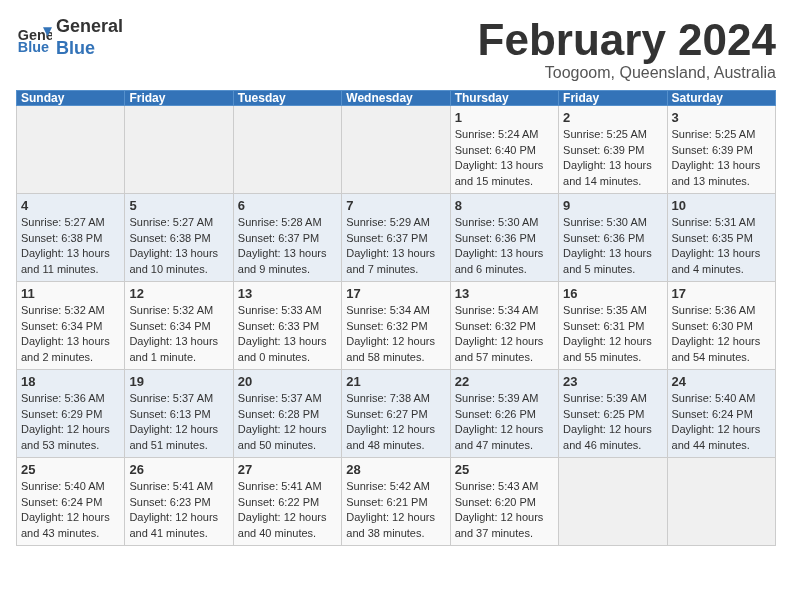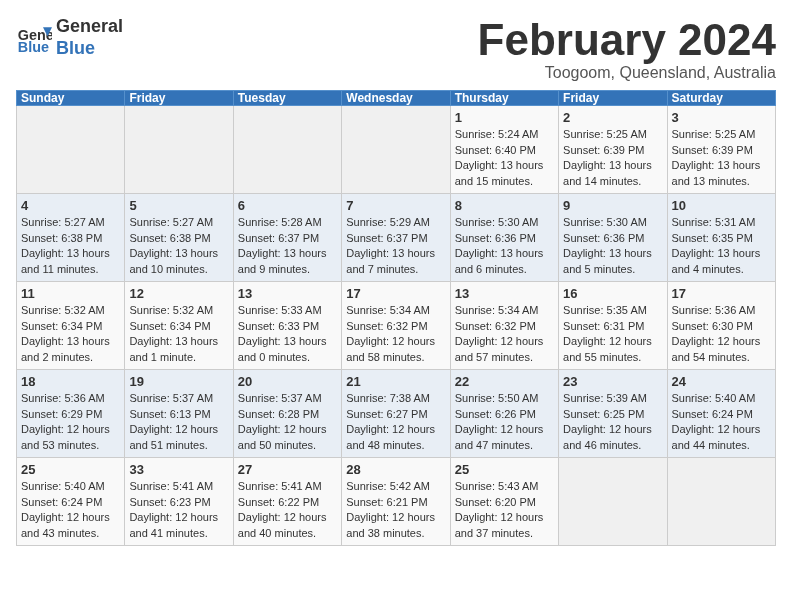--- a/index.html
+++ b/index.html
@@ -277,21 +277,21 @@
         </td>
         <td>
           <span class="day-number">21</span>
           <div class="day-info">Sunrise: 7:38 AM
 Sunset: 6:27 PM
 Daylight: 12 hours
 and 48 minutes.</div>
         </td>
         <td>
           <span class="day-number">22</span>
-          <div class="day-info">Sunrise: 5:50 AM
+          <div class="day-info">Sunrise: 5:39 AM
 Sunset: 6:26 PM
 Daylight: 12 hours
 and 47 minutes.</div>
         </td>
         <td>
           <span class="day-number">23</span>
           <div class="day-info">Sunrise: 5:39 AM
 Sunset: 6:25 PM
 Daylight: 12 hours
 and 46 minutes.</div>
@@ -306,21 +306,21 @@
       </tr>
       <tr>
         <td>
           <span class="day-number">25</span>
           <div class="day-info">Sunrise: 5:40 AM
 Sunset: 6:24 PM
 Daylight: 12 hours
 and 43 minutes.</div>
         </td>
         <td>
-          <span class="day-number">33</span>
+          <span class="day-number">26</span>
           <div class="day-info">Sunrise: 5:41 AM
 Sunset: 6:23 PM
 Daylight: 12 hours
 and 41 minutes.</div>
         </td>
         <td>
           <span class="day-number">27</span>
           <div class="day-info">Sunrise: 5:41 AM
 Sunset: 6:22 PM
 Daylight: 12 hours

